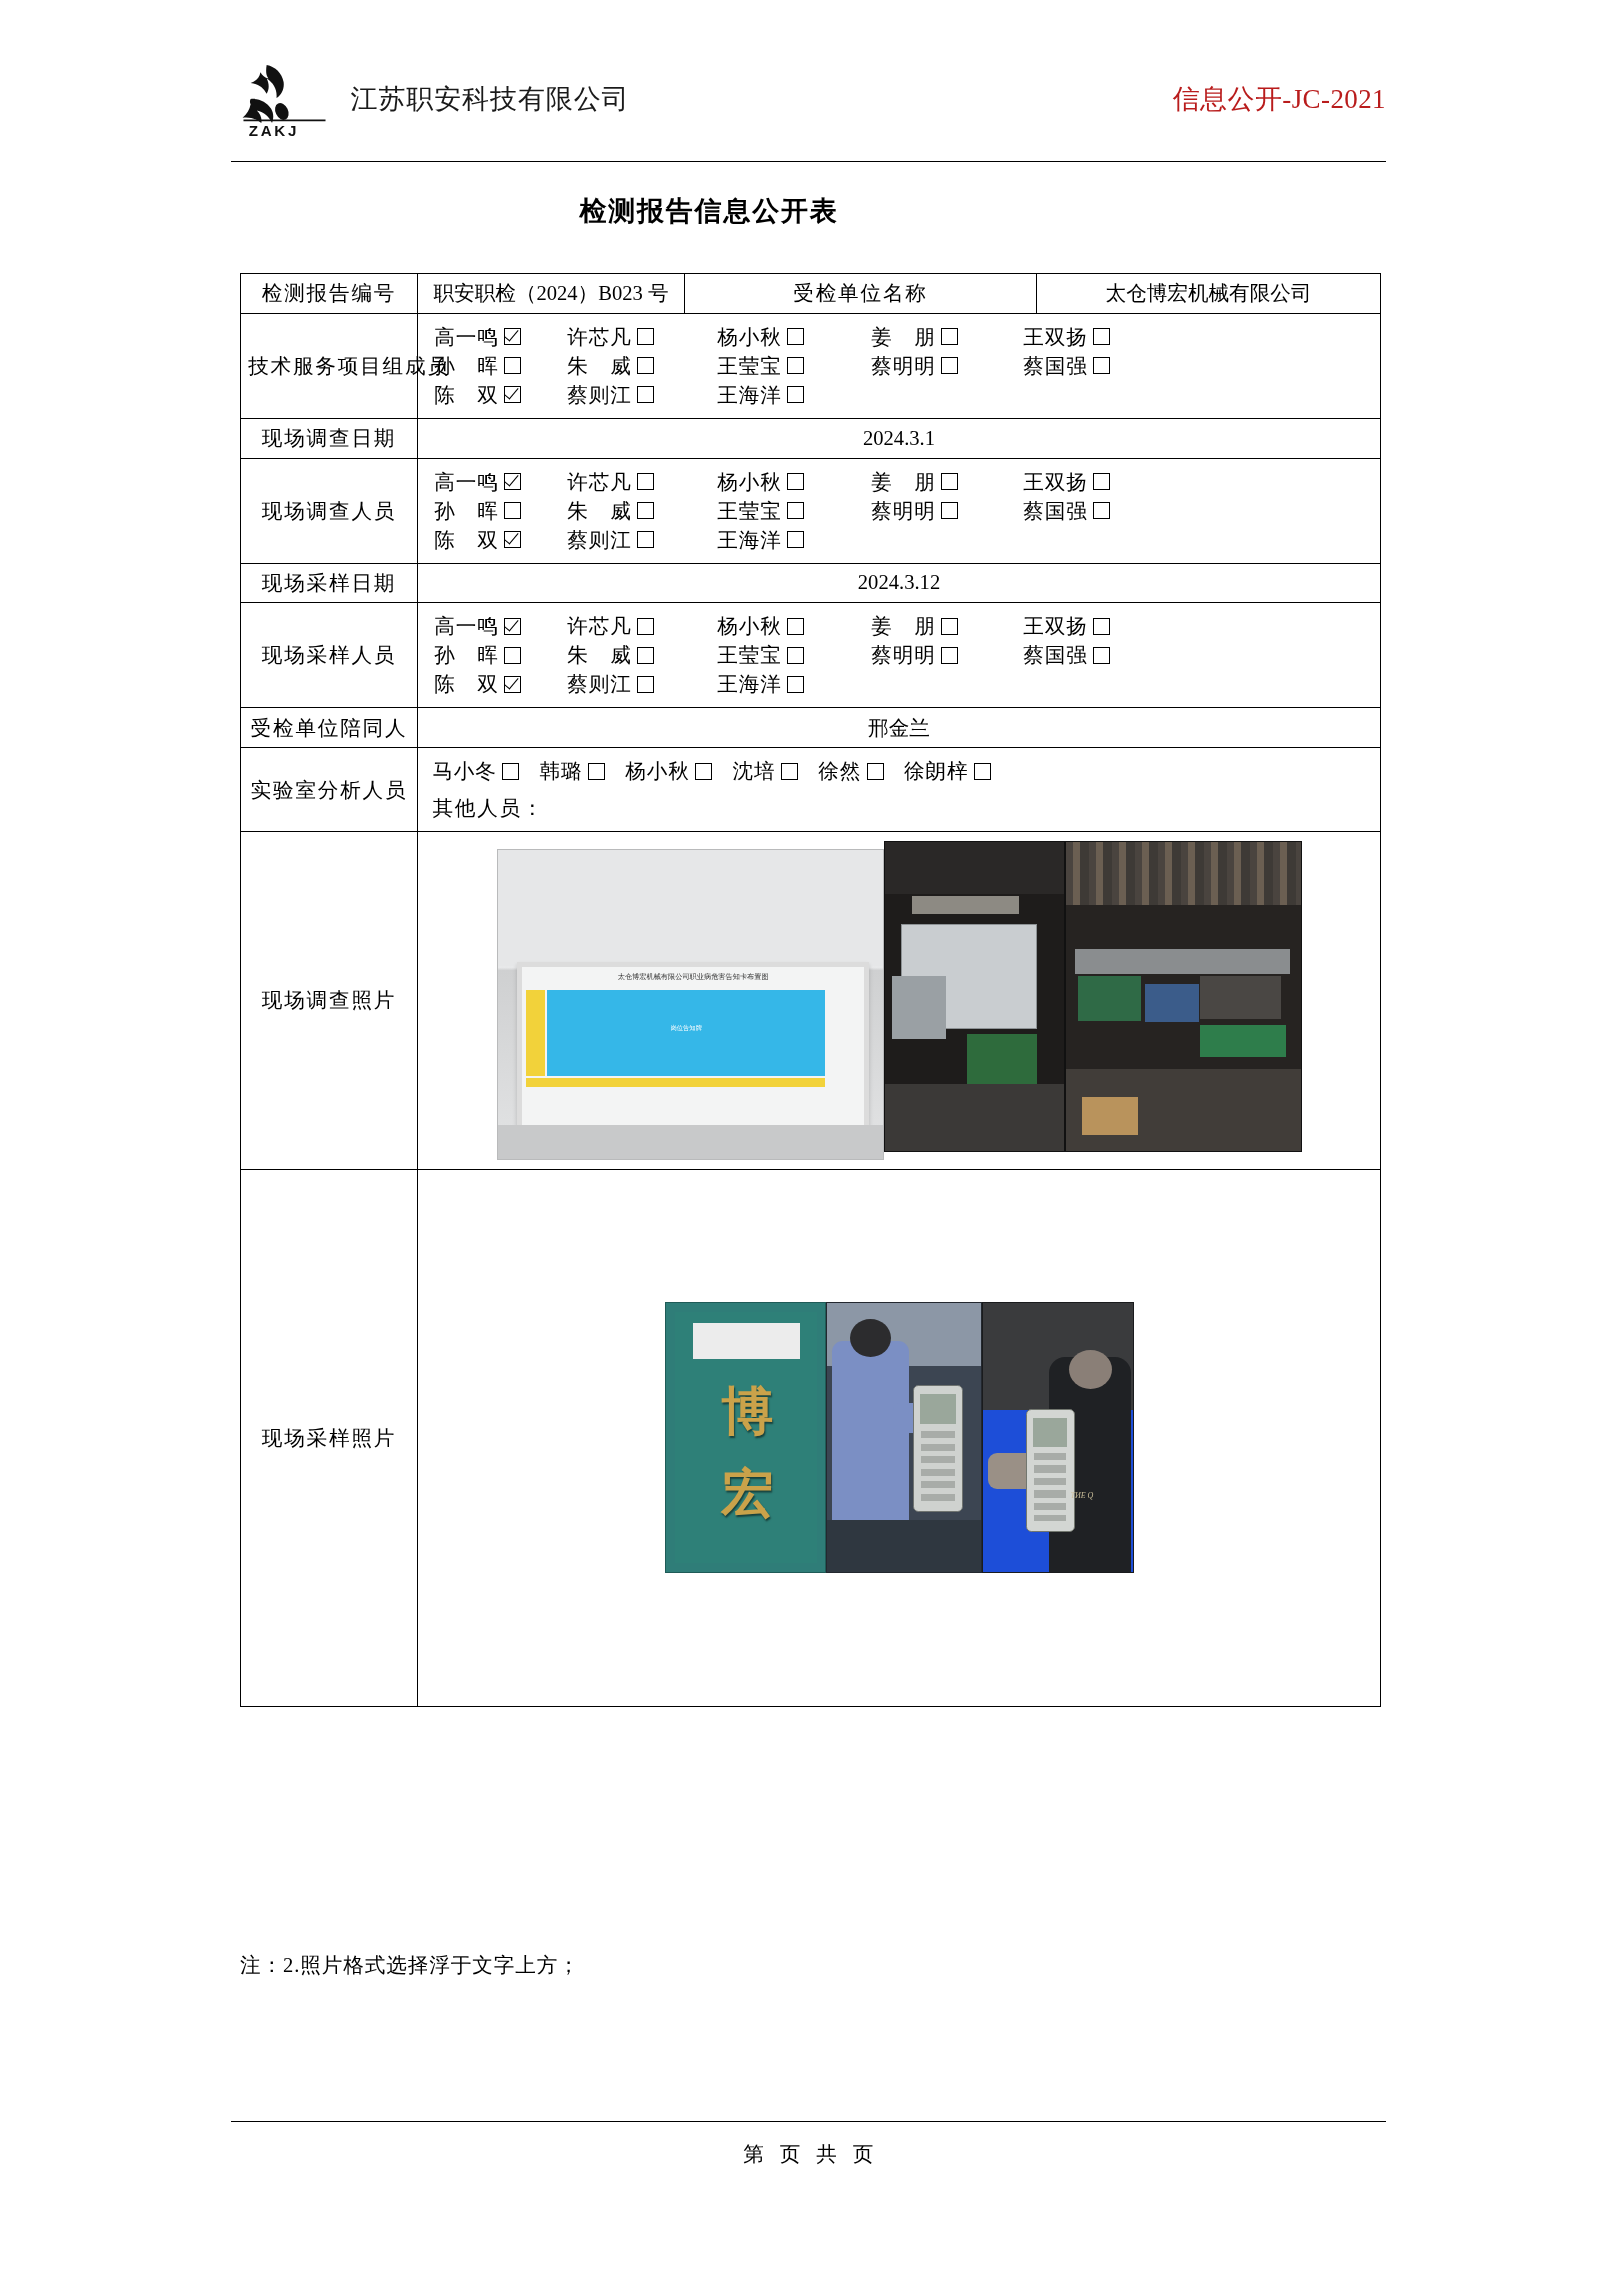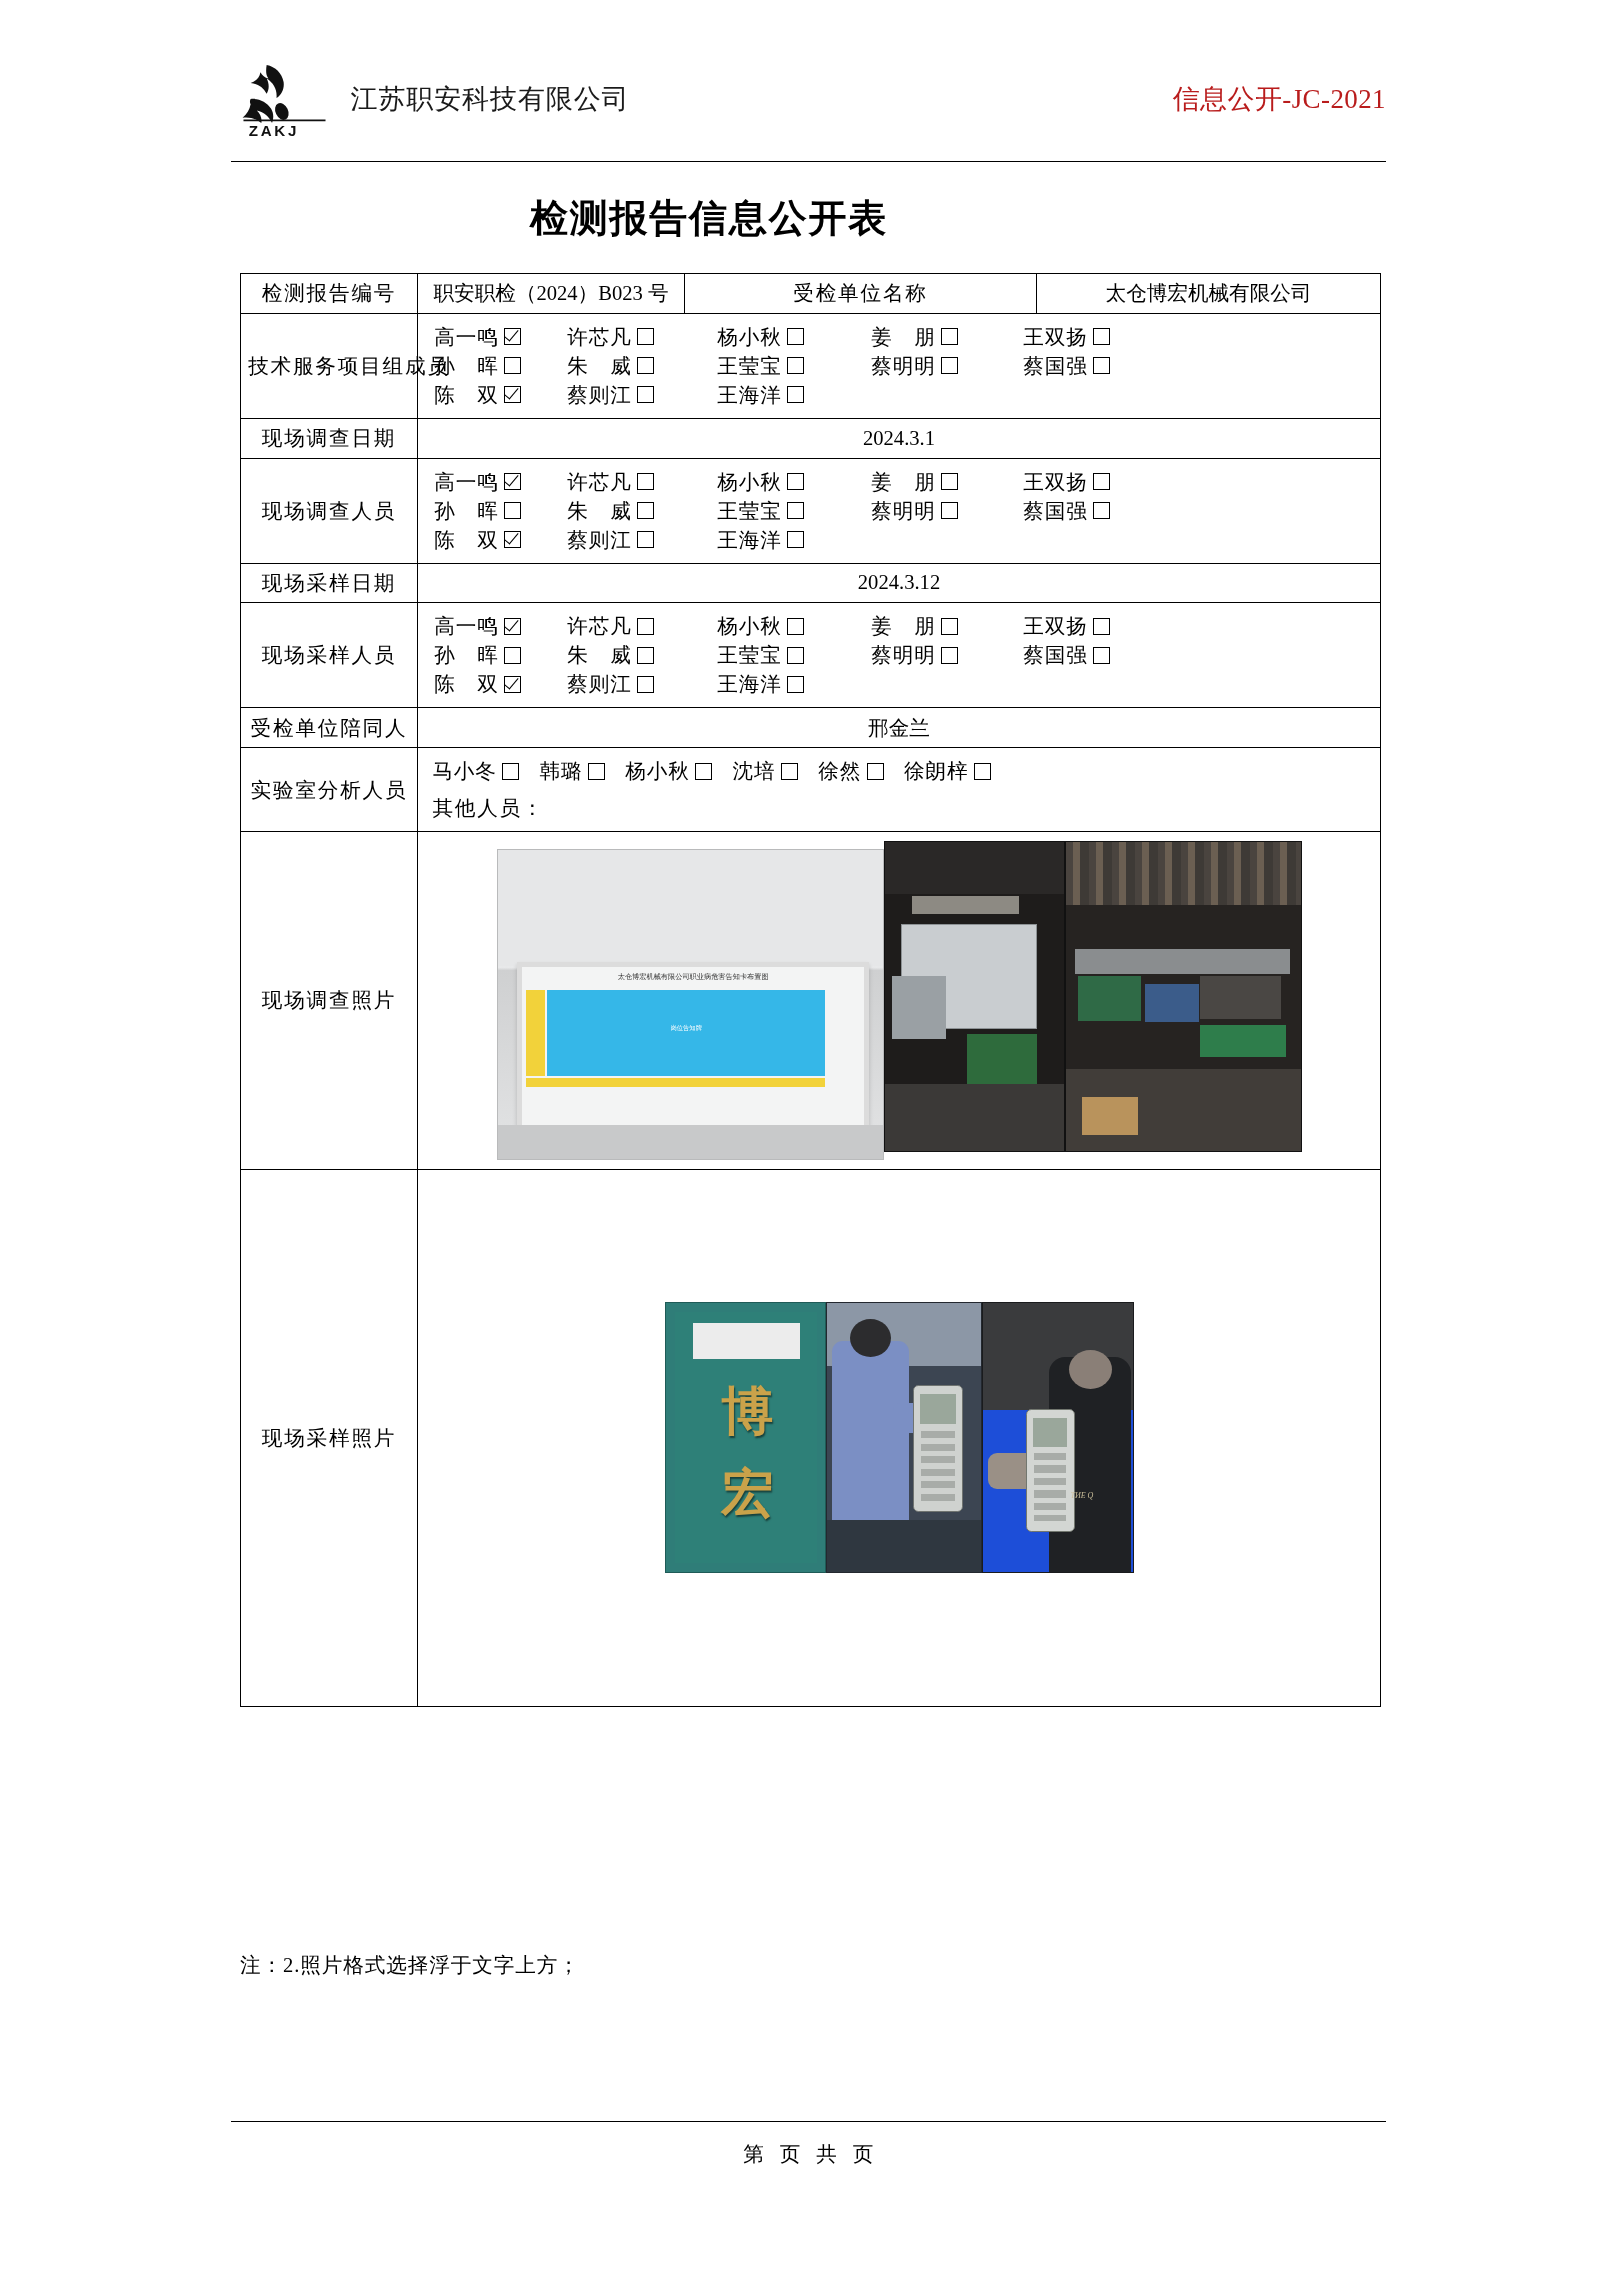--- a/index.html
+++ b/index.html
@@ -65,21 +65,21 @@
     width: 1155px;
     border-bottom: 1.8px solid #000;
   }
   
   .doc-title {
     position: absolute;
     left: 0;
     top: 193px;
     width: 1418px;
     text-align: center;
-    font-size: 38px;
+    font-size: 27px;
     font-weight: bold;
     letter-spacing: 1.8px;
   }
   
   table.main {
     position: absolute;
     left: 240px;
     top: 273px;
     width: 1139px;
     border-collapse: collapse;

